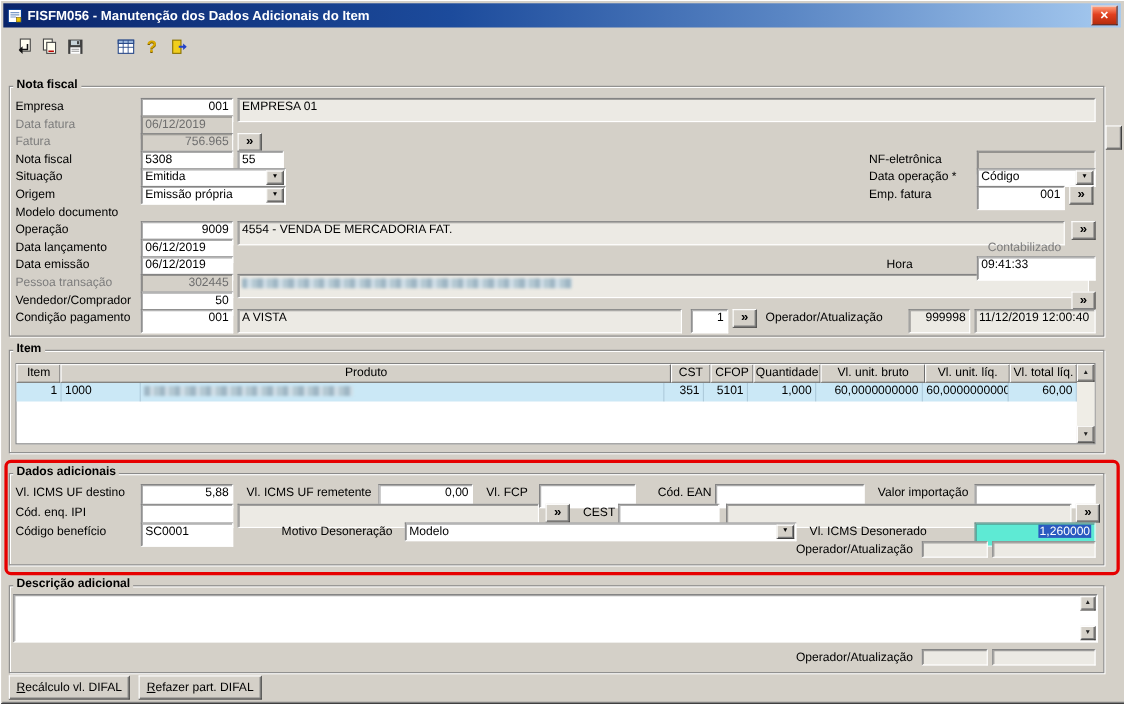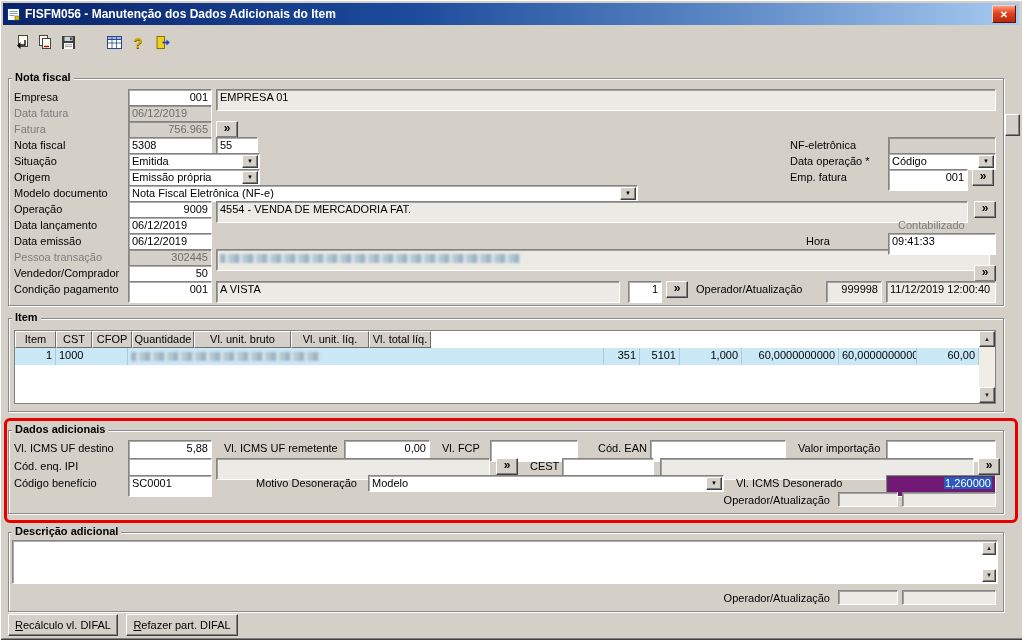--- a/index.html
+++ b/index.html
@@ -38,21 +38,21 @@
   .tbl{position:absolute;box-sizing:border-box;background:#fff;border:1px solid #828282;}
   .trow{display:flex;width:964px;}
   .th{box-sizing:border-box;height:17px;background:#d4d0c8;border:1px solid;border-color:#fff #6e6e6e #6e6e6e #fff;text-align:center;
       padding-top:1px;overflow:hidden;white-space:nowrap;line-height:13px;}
   .td{box-sizing:border-box;height:17px;padding:1px 3px 0;border-right:1px solid rgba(120,150,170,.35);overflow:hidden;white-space:nowrap;line-height:13px;}
   .rowsel{background:#cbe8f6;}
   .c-item{width:41px}.c-cod{width:72px}.c-prod{flex:1}.c-prodh{width:565px}.c-cst{width:36px}.c-cfop{width:40px}
   .c-qtd{width:62px}.c-vub{width:97px}.c-vul{width:78px}.c-vtl{width:62px}
   .sb-col{position:absolute;right:0;top:0;bottom:0;width:16px;background:#efede6;}
   .sb-btn{position:absolute;box-sizing:border-box;width:16px;height:16px;display:flex;align-items:center;justify-content:center;font-size:6px;color:#222;}
-  .sel-fld{background:#701a75;text-align:right;}
+  .sel-fld{background:#5eead4;text-align:right;}
   .sel-text{background:#2a5ac0;color:#fff;padding:0 1px;}
   .annot{position:absolute;border:3px solid #e60000;border-radius:6px;pointer-events:none;z-index:9;}
   .mini-sb{position:absolute;box-sizing:border-box;display:flex;align-items:center;justify-content:center;font-size:6px;color:#222;}
 </style>
 </head>
 <body>
 
 <div class="win">
 
   <div class="titlebar">
@@ -140,26 +140,20 @@
 
   <div class="lbl" style="left:14px;top:171px">Origem</div>
   <div class="combo" style="left:128px;top:169px;width:132px">
     <span>Emissão própria</span>
     <span class="combo-arrow raised">
         <span>▼</span>
       </span>
   </div>
 
   <div class="lbl" style="left:14px;top:187px">Modelo documento</div>
-  <div class="combo" style="left:128px;top:185px;width:510px">
-    <span>Nota Fiscal Eletrônica (NF-e)</span>
-    <span class="combo-arrow raised">
-        <span>▼</span>
-      </span>
-  </div>
 
   <div class="lbl" style="left:14px;top:203px">Operação</div>
   <div class="fld num" style="left:128px;top:201px;width:84px">9009</div>
   <div class="fld ro" style="left:216px;top:201px;width:752px">4554 - VENDA DE MERCADORIA FAT.</div>
   <div class="lookup raised" style="left:974px;top:201px">»</div>
 
   <div class="lbl" style="left:14px;top:219px">Data lançamento</div>
   <div class="fld" style="left:128px;top:217px;width:84px">06/12/2019</div>
 
   <div class="lbl" style="left:14px;top:235px">Data emissão</div>
@@ -202,20 +196,21 @@
   <div class="lbl dim" style="left:898px;top:219px">Contabilizado</div>
   <div class="lbl" style="left:806px;top:235px">Hora</div>
   <div class="fld" style="left:888px;top:233px;width:108px">09:41:33</div>
 
   <div class="group" style="left:8px;top:318px;width:994px;height:92px"></div>
   <div class="legend" style="left:12px;top:311px">Item</div>
 
   <div class="tbl" style="left:14px;top:330px;width:982px;height:74px">
     <div class="trow">
       <div class="th c-item">Item</div>
+      <div class="th c-prodh">Produto</div>
       <div class="th c-cst">CST</div>
       <div class="th c-cfop">CFOP</div>
       <div class="th c-qtd">Quantidade</div>
       <div class="th c-vub">Vl. unit. bruto</div>
       <div class="th c-vul">Vl. unit. líq.</div>
       <div class="th c-vtl">Vl. total líq.</div>
     </div>
     <div class="trow rowsel">
       <div class="td c-item num">1</div>
       <div class="td c-cod">1000</div>

